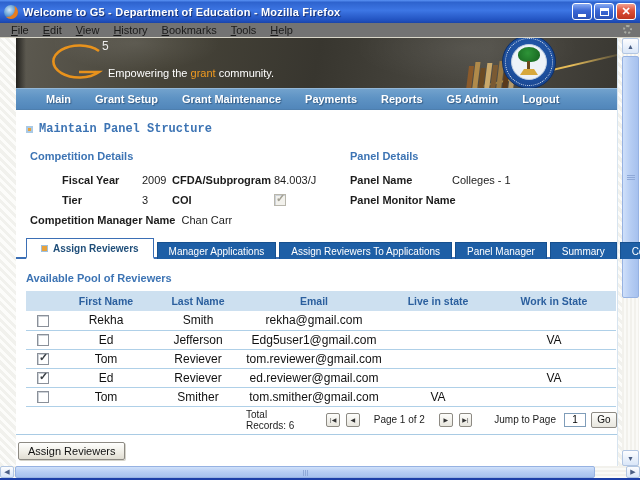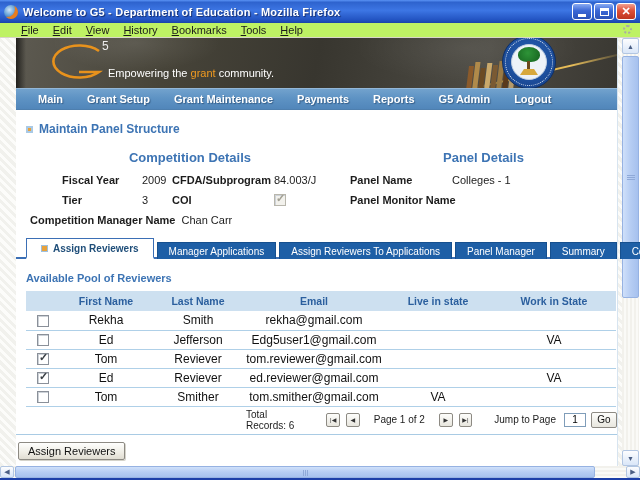--- a/index.html
+++ b/index.html
@@ -32,22 +32,22 @@
   }
   .winbtn.minmax { background:linear-gradient(180deg,#89ABF2,#3A67D6 45%,#2A52B8); }
   .winbtn.close  { background:linear-gradient(180deg,#F0A090,#DD4F38 45%,#BE3620); }
   .glyph-min { width:8px; height:3px; background:#fff; margin-top:8px; }
   .glyph-max { width:9px; height:8px; border:1px solid #fff; border-top-width:3px; }
   .glyph-x   { color:#fff; font-size:11px; font-weight:bold; line-height:1; }
 
   
   .menubar {
     position:absolute; top:23px; left:0; width:640px; height:15px;
-    background:#bef264; border-bottom:1px solid #D9D6C8;
-    display:flex; align-items:center; padding:0 14px;
+    background:#737373; border-bottom:1px solid #D9D6C8;
+    display:flex; align-items:center; padding:0 4px;
   }
   .menu-item { font-size:11px; color:#1a1a1a; padding:0 7px; line-height:14px; }
   .menu-item::first-letter { text-decoration:underline; }
   .throbber {
     position:absolute; right:8px; top:2px; width:9px; height:9px;
     border:2px dotted #A9ACA4; border-radius:50%;
   }
 
   
   .viewport {
@@ -98,37 +98,37 @@
     background:#EDF2F8; border:1px solid #C2D0E2; }
   .seal .tree { position:absolute; left:50%; top:11px; width:22px; height:15px; margin-left:-11px;
     border-radius:55% 55% 45% 45%; background:radial-gradient(circle at 45% 40%,#2E9438,#1B6E24 75%); z-index:2; }
   .seal .trunk { position:absolute; left:50%; top:25px; width:3px; height:8px; margin-left:-2px;
     background:#6B4A1E; z-index:2; }
   .seal .base { position:absolute; left:50%; top:33px; width:18px; height:6px; margin-left:-9px;
     background:#D8A83C; clip-path:polygon(22% 0,78% 0,100% 100%,0 100%); z-index:2; }
 
   
   .nav {
-    height:22px; display:flex; align-items:center; gap:24px; padding-left:22px;
+    height:22px; display:flex; align-items:center; gap:24px; padding-left:30px;
     background:linear-gradient(180deg,#72A2CD 0%,#5E93C4 45%,#5186BA 100%);
     border-top:1px solid #93B7D8; border-bottom:1px solid #4E7FAE;
   }
   .nav-item { color:#fff; font-weight:bold; font-size:11px;
     text-shadow:1px 1px 1px rgba(25,55,90,.55); white-space:nowrap; }
 
   
-  .title-row { display:flex; align-items:center; gap:6px; padding:10px 0 0 10px; height:28px; }
+  .title-row { display:flex; align-items:center; gap:6px; padding:10px 0 0 10px; height:28px;font-family:Liberation Mono, monospace; }
   .mini-icon { width:7px; height:7px; background:#E8A23C; border:2px solid #A9C9E5; }
   .page-title { color:#3D74B4; font-weight:bold; font-size:12px; }
 
   
   .details { display:flex; padding:12px 0 0 14px; }
   .details-left { width:320px; flex:0 0 auto; }
   .details-right { flex:1; }
-  .sec-heading { color:#3D74B4; font-weight:bold; font-size:13px; height:20px;text-align:center; }
+  .sec-heading { color:#3D74B4; font-weight:bold; font-size:11px; height:20px; }
   .drow { display:flex; align-items:center; height:20px; font-size:11px; color:#1c1c1c; }
   .dlabel { font-weight:bold; }
   .w1 { width:112px;padding-left:32px; } .w2 { width:30px; } .w3 { width:102px; }
   .gap6 { margin-left:6px; }
   .plabel { min-width:88px; font-weight:bold; }
 
   
   .xp-checkbox { position:relative; display:inline-block; width:12px; height:12px;
     background:#fff; border:1px solid #8A9099; box-shadow:inset 1px 1px 0 #CDD2D8; vertical-align:middle; }
   .xp-checkbox.checked::after { content:"✓"; position:absolute; left:1px; top:-3px;

